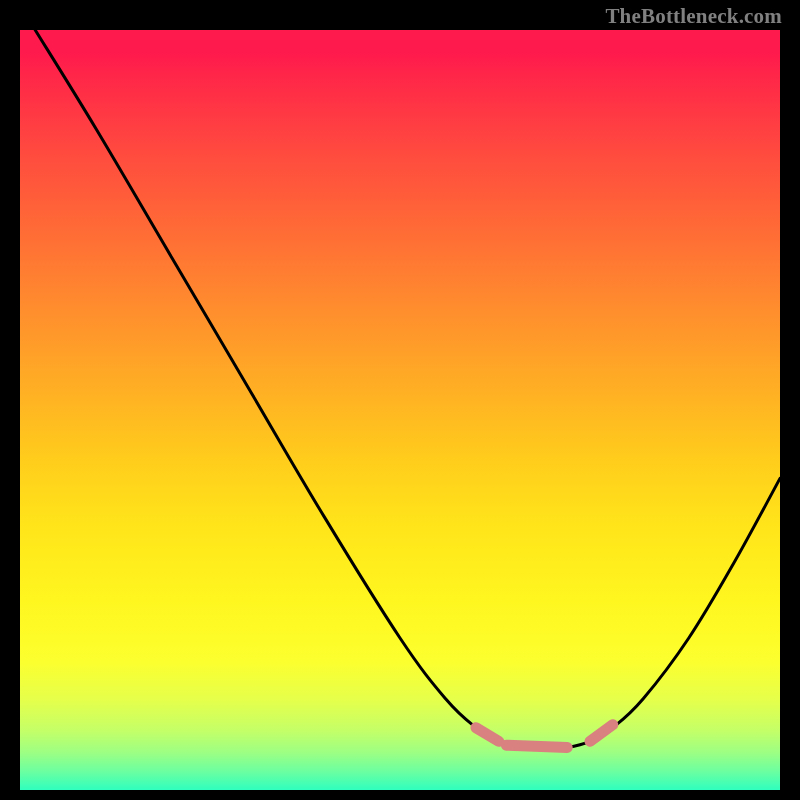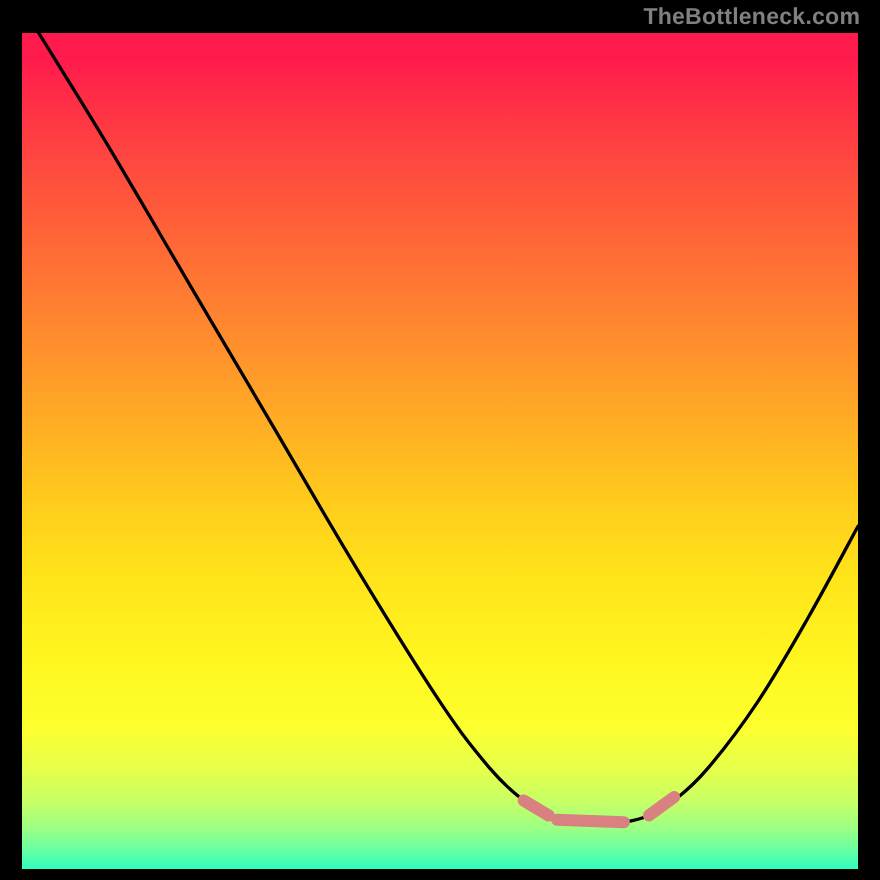--- a/index.html
+++ b/index.html
@@ -8,21 +8,21 @@
     position: relative;
     width: 800px;
     height: 800px;
     background: #000;
   }
   .watermark {
     position: absolute;
     top: 4px;
     right: 18px;
     color: #808080;
-    font-family: Liberation Sans, sans-serif;
+    font-family: Liberation Serif, serif;
     font-size: 21px;
     font-weight: 600;
     letter-spacing: 0.2px;
     z-index: 10;
   }
   .plot-frame {
     position: absolute;
     left: 20px;
     top: 30px;
     width: 760px;

